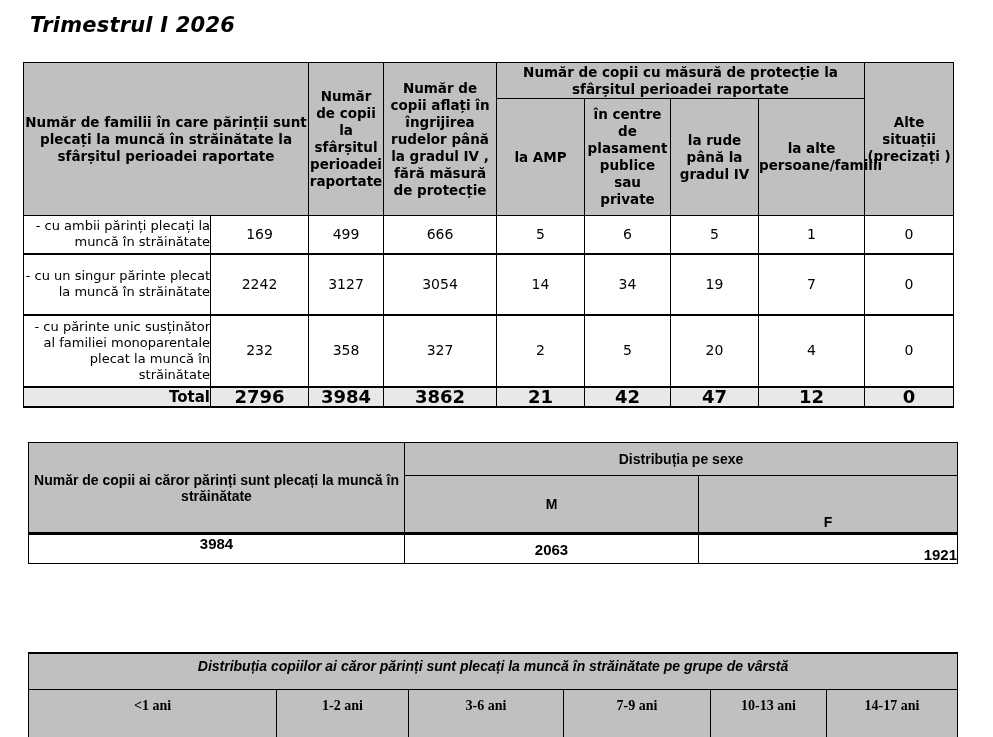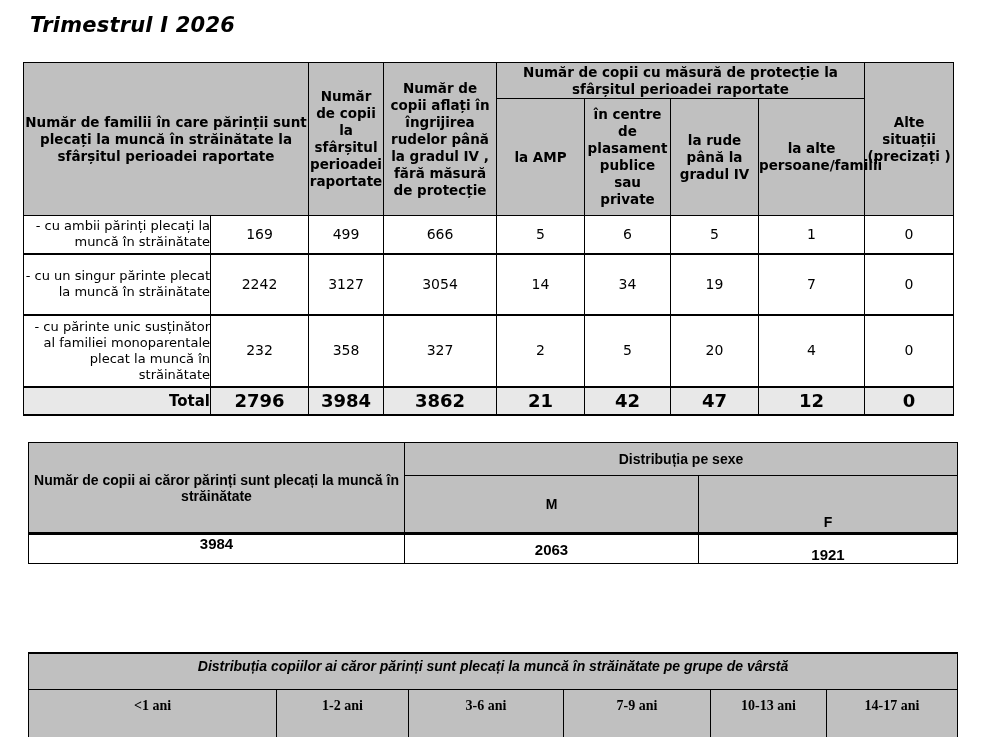--- a/index.html
+++ b/index.html
@@ -89,21 +89,21 @@
     <td class="lbl">- cu părinte unic susținător al familiei monoparentale plecat la muncă în străinătate</td>
     <td>232</td>
     <td>358</td>
     <td>327</td>
     <td>2</td>
     <td>5</td>
     <td>20</td>
     <td>4</td>
     <td>0</td>
   </tr>
-  <tr class="total" style="height:28px">
+  <tr class="total" style="height:20px">
     <td class="lbl">Total</td>
     <td>2796</td>
     <td>3984</td>
     <td>3862</td>
     <td>21</td>
     <td>42</td>
     <td>47</td>
     <td>12</td>
     <td>0</td>
   </tr>
@@ -121,21 +121,21 @@
     <th class="hdr" rowspan="2" style="vertical-align:middle;">Număr de copii ai căror părinți sunt plecați la muncă în străinătate</th>
     <th class="hdr" colspan="2">Distribuția pe sexe</th>
   </tr>
   <tr style="height:58px">
     <th class="hdr">M</th>
     <th class="hdr" style="vertical-align:bottom;padding-bottom:2px;">F</th>
   </tr>
   <tr class="vals" style="height:30px">
     <td style="vertical-align:top;">3984</td>
     <td>2063</td>
-    <td style="vertical-align:bottom;">1921</td>
+    <td style="vertical-align:bottom;text-align:right;">1921</td>
   </tr>
 </tbody>
   </table>
 
 <table id="t3">
   <colgroup>
     <col style="width:248px">
       <col style="width:132px">
       <col style="width:155px">
     <col style="width:147px">

